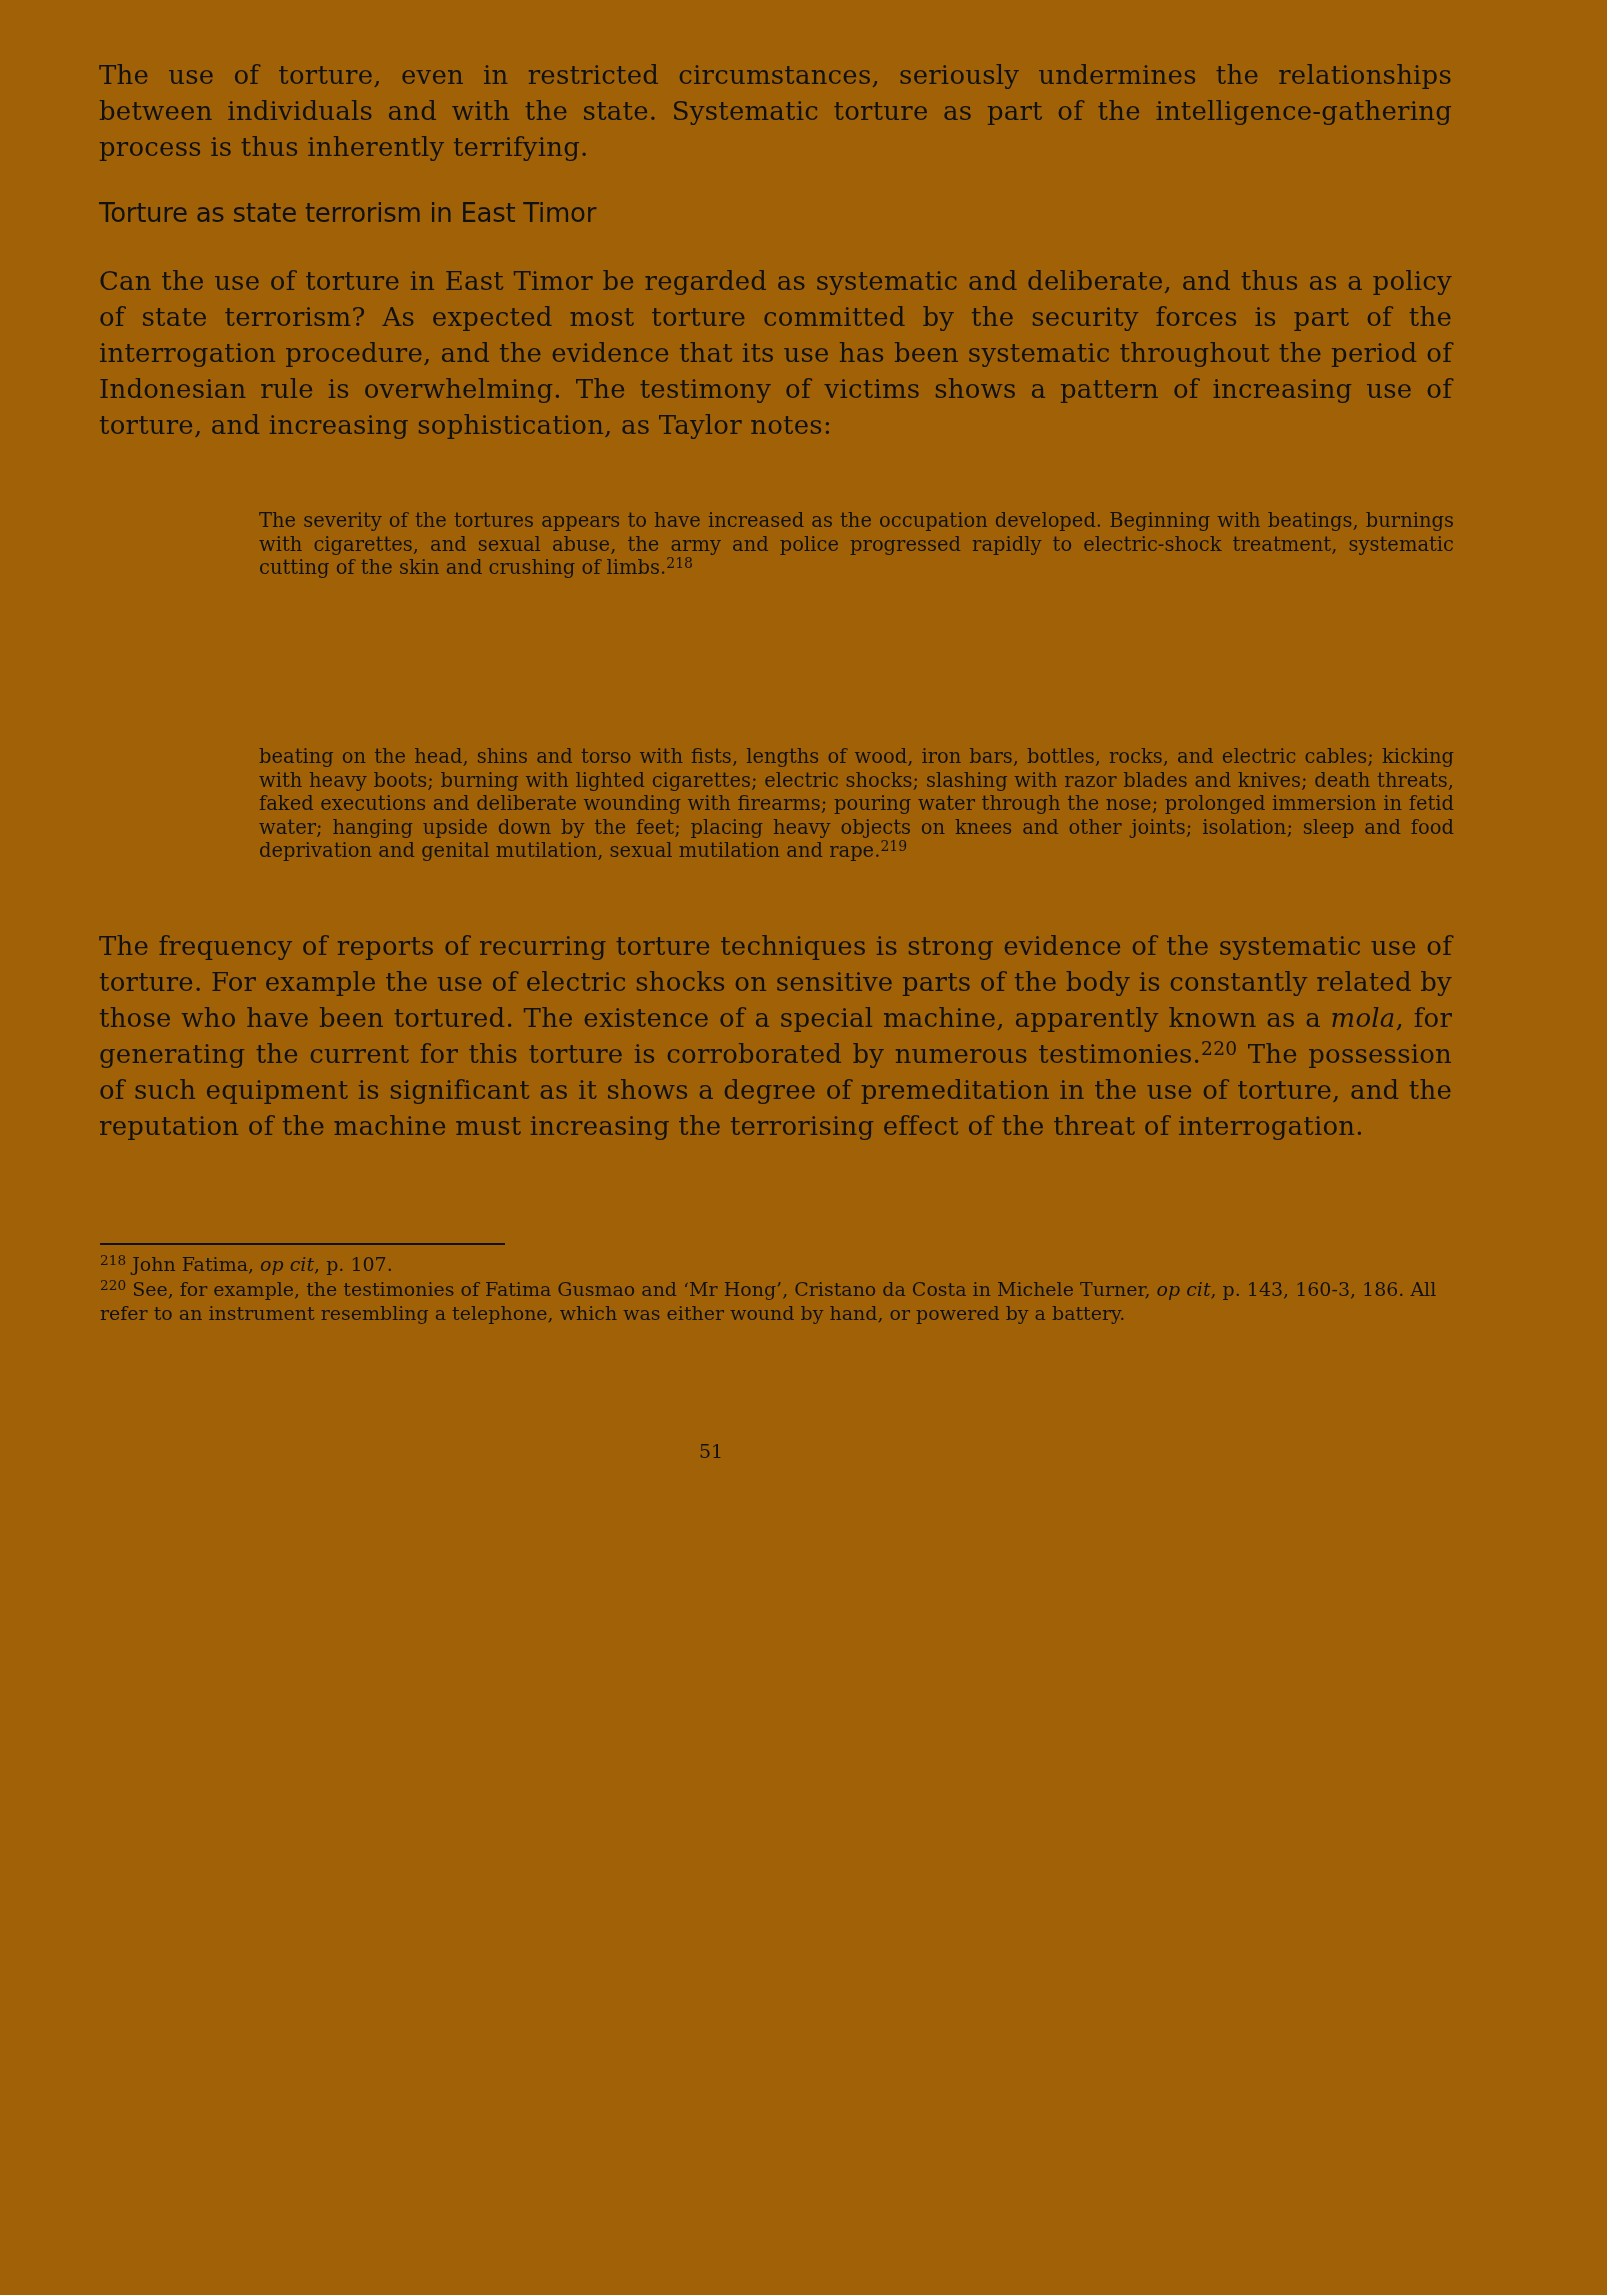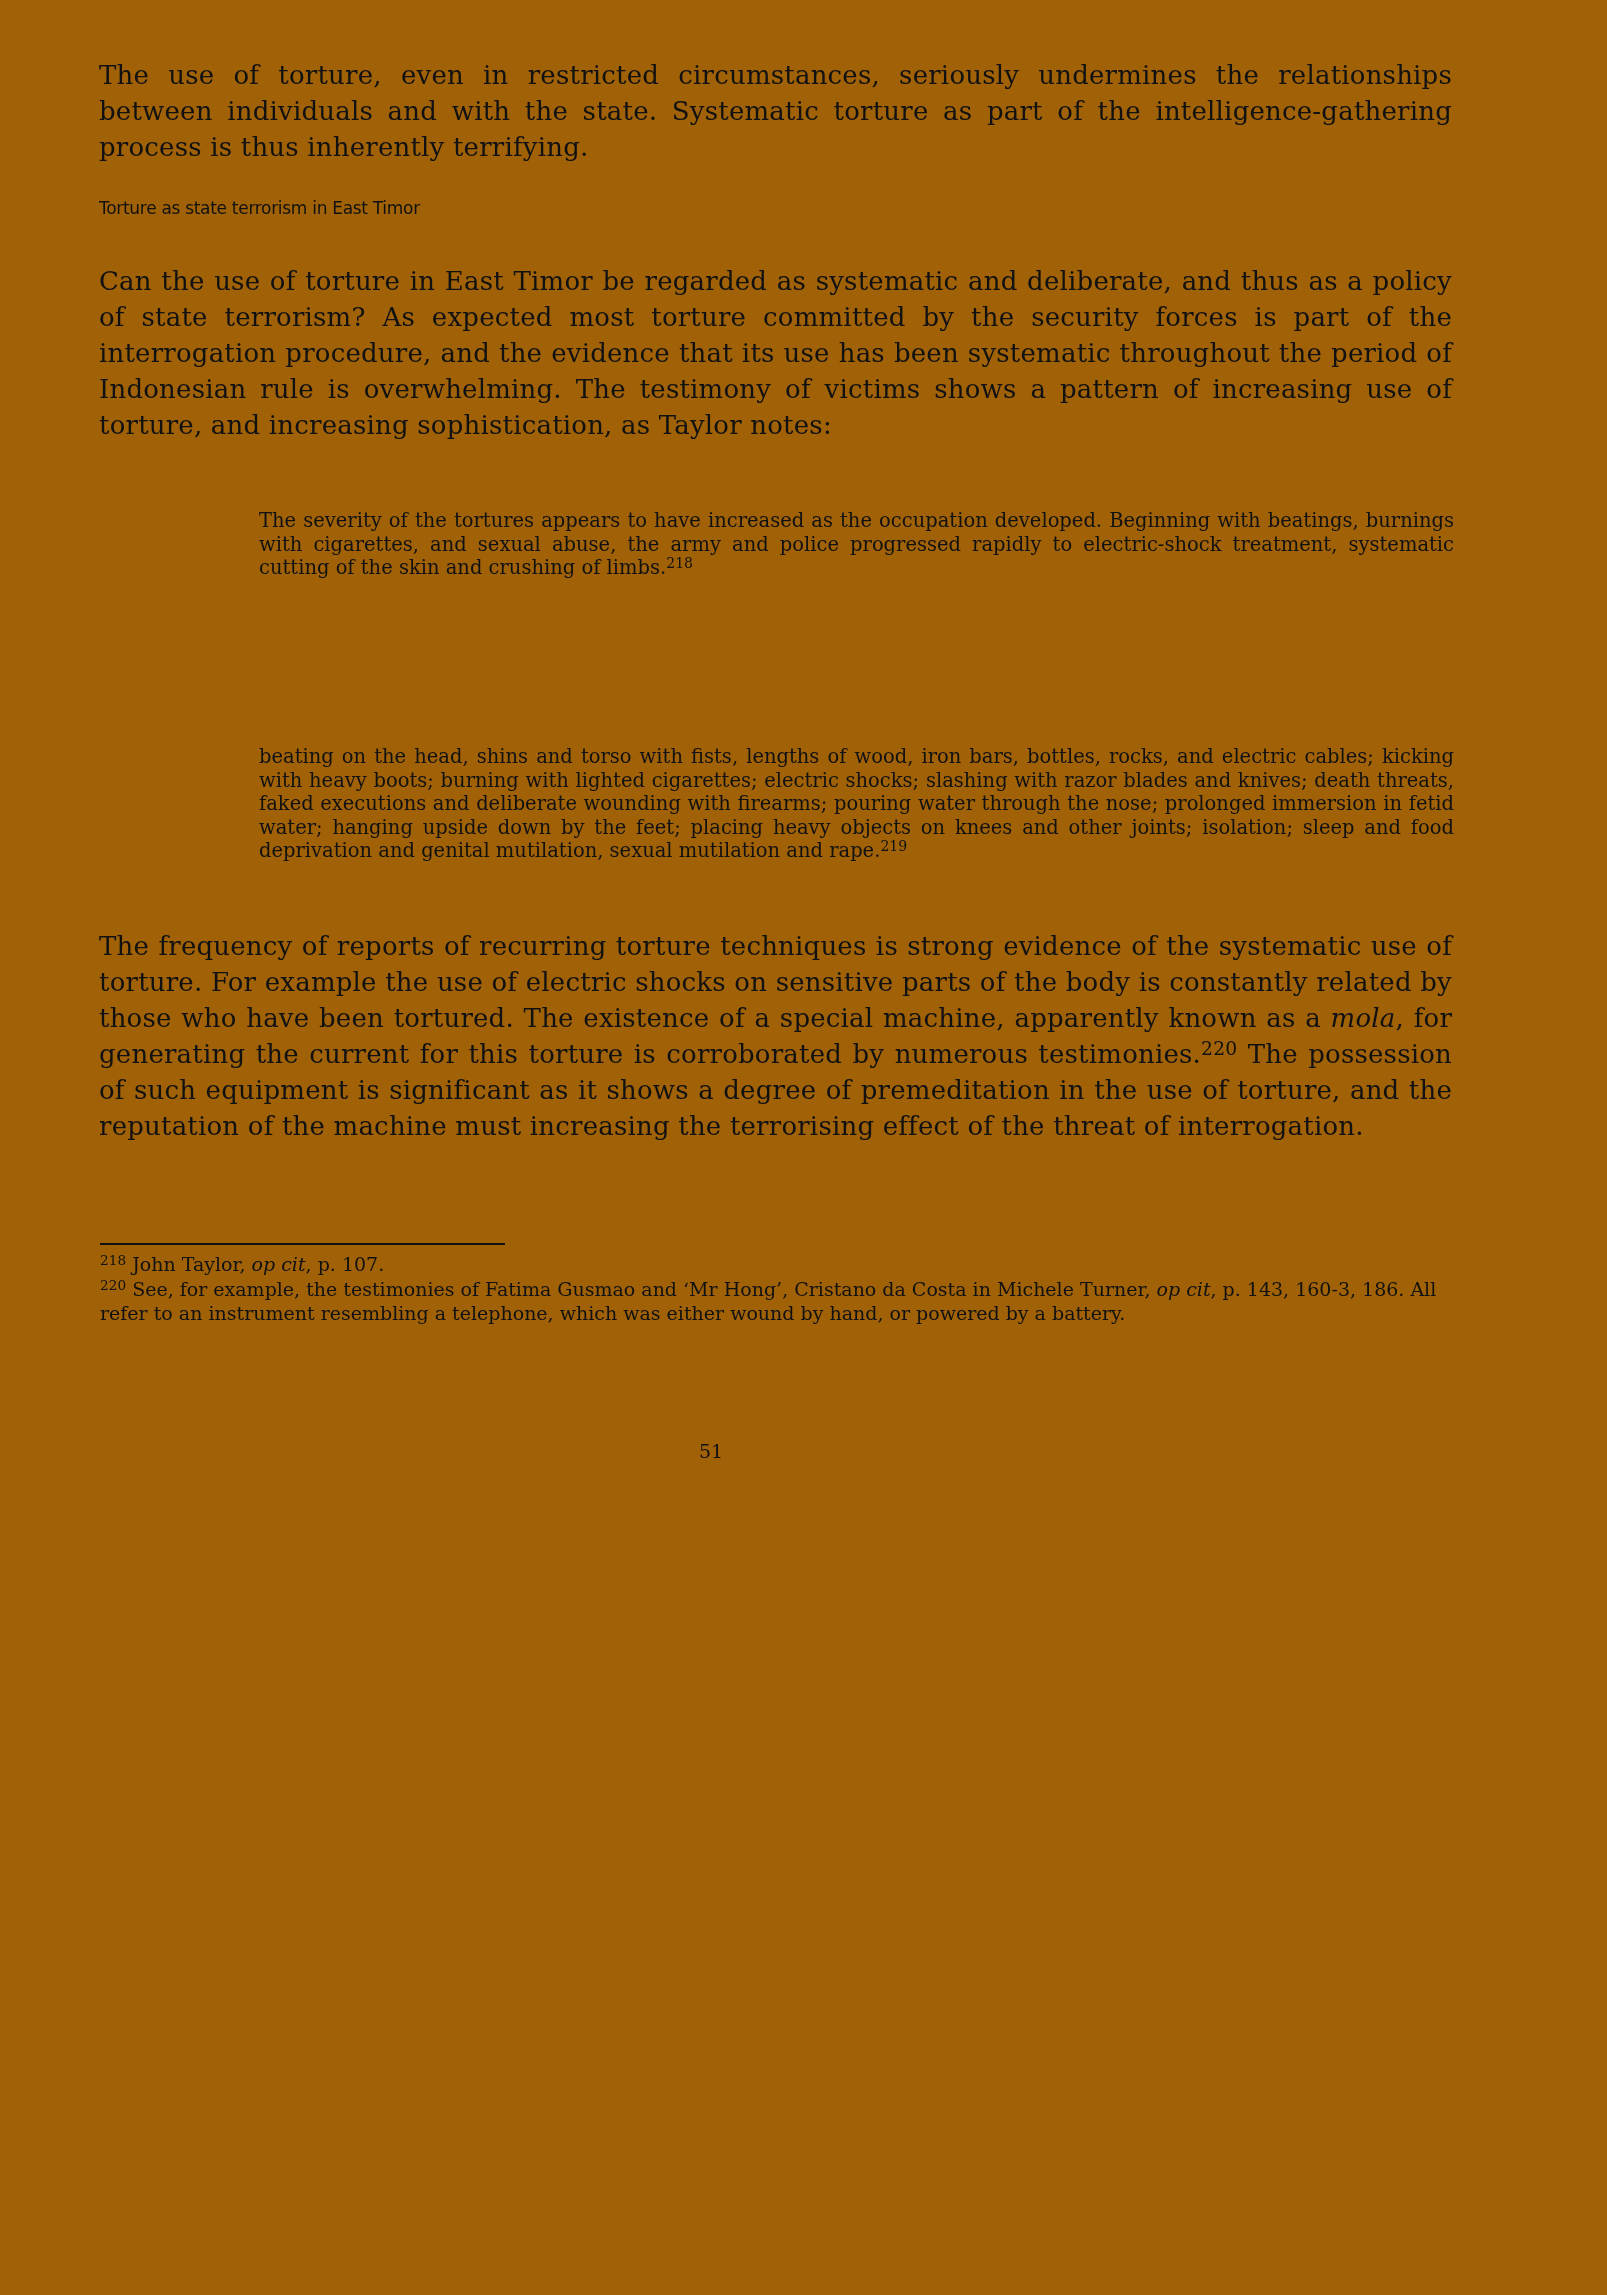--- a/index.html
+++ b/index.html
@@ -7,21 +7,21 @@
   .page { position: absolute; left: 0; top: 0; width: 1608px; height: 2295px; background: #a16207; padding-left: 20px; }
   .serif { font-family: "DejaVu Serif", "Liberation Serif", serif; }
   .para {
     position: absolute; left: 99px; width: 1353px;
     font-size: 26px; line-height: 36px; text-align: justify;
     letter-spacing: 0.2px; margin: 0;
   }
   .heading {
     position: absolute; left: 99px; top: 198px;
     font-family: "DejaVu Sans", "Liberation Sans", sans-serif;
-    font-size: 17px; font-weight: normal; margin: 0; letter-spacing: -0.3px;
+    font-size: 26px; font-weight: normal; margin: 0; letter-spacing: -0.3px;
   }
   .quote {
     position: absolute; left: 259px; width: 1195px;
     font-size: 19.5px; line-height: 23.5px; text-align: justify; margin: 0;
   }
   .footnotes {
     position: absolute; left: 100px; top: 1252px; width: 1388px;
     font-size: 19px; line-height: 24.5px; margin: 0;
   }
   .footnote { margin: 0; }
@@ -43,19 +43,19 @@
   <p class="quote" style="top:509px;"><span>The severity of the tortures appears to have increased as the occupation developed. Beginning with beatings, burnings with cigarettes, and sexual abuse, the army and police progressed rapidly to electric-shock treatment, systematic cutting of the skin and crushing of limbs.</span><sup>218</sup></p>
 
 
   <p class="quote" style="top:745px;"><span>beating on the head, shins and torso with fists, lengths of wood, iron bars, bottles, rocks, and electric cables; kicking with heavy boots; burning with lighted cigarettes; electric shocks; slashing with razor blades and knives; death threats, faked executions and deliberate wounding with firearms; pouring water through the nose; prolonged immersion in fetid water; hanging upside down by the feet; placing heavy objects on knees and other joints; isolation; sleep and food deprivation and genital mutilation, sexual mutilation and rape.</span><sup>219</sup></p>
 
   <p class="para" style="top:928px;"><span>The frequency of reports of recurring torture techniques is strong evidence of the systematic use of torture. For example the use of electric shocks on sensitive parts of the body is constantly related by those who have been tortured. The existence of a special machine, apparently known as a </span><em>mola</em><span>, for generating the current for this torture is corroborated by numerous testimonies.</span><sup>220</sup><span> The possession of such equipment is significant as it shows a degree of premeditation in the use of torture, and the reputation of the machine must increasing the terrorising effect of the threat of interrogation.</span></p>
 
   <div class="rule"></div>
 
   <div class="footnotes">
-    <p class="footnote"><sup>218</sup><span> John Taylor, </span><em>op cit</em><span>, p. 107.</span></p>
+    <p class="footnote"><sup>218</sup><span> John Fatima, </span><em>op cit</em><span>, p. 107.</span></p>
     <p class="footnote"><sup>220</sup><span> See, for example, the testimonies of Fatima Gusmao and ‘Mr Hong’, Cristano da Costa in Michele Turner, </span><em>op cit</em><span>, p. 143, 160-3, 186. All refer to an instrument resembling a telephone, which was either wound by hand, or powered by a battery.</span></p>
   </div>
 
   <div class="pagenum">51</div>
 </div>
 
 
 </body></html>

